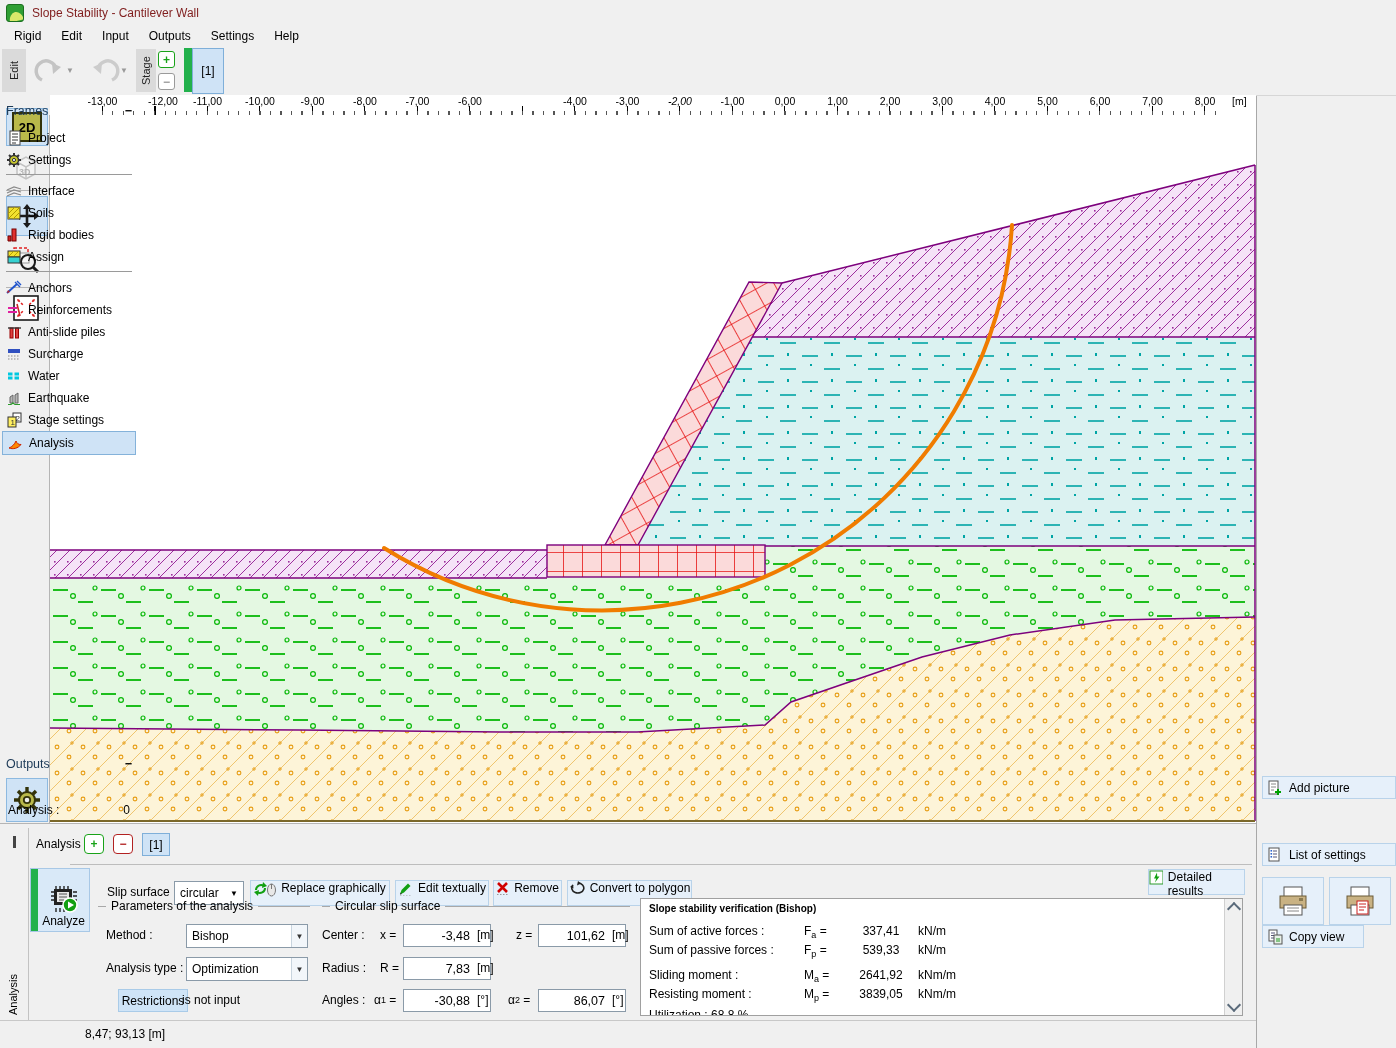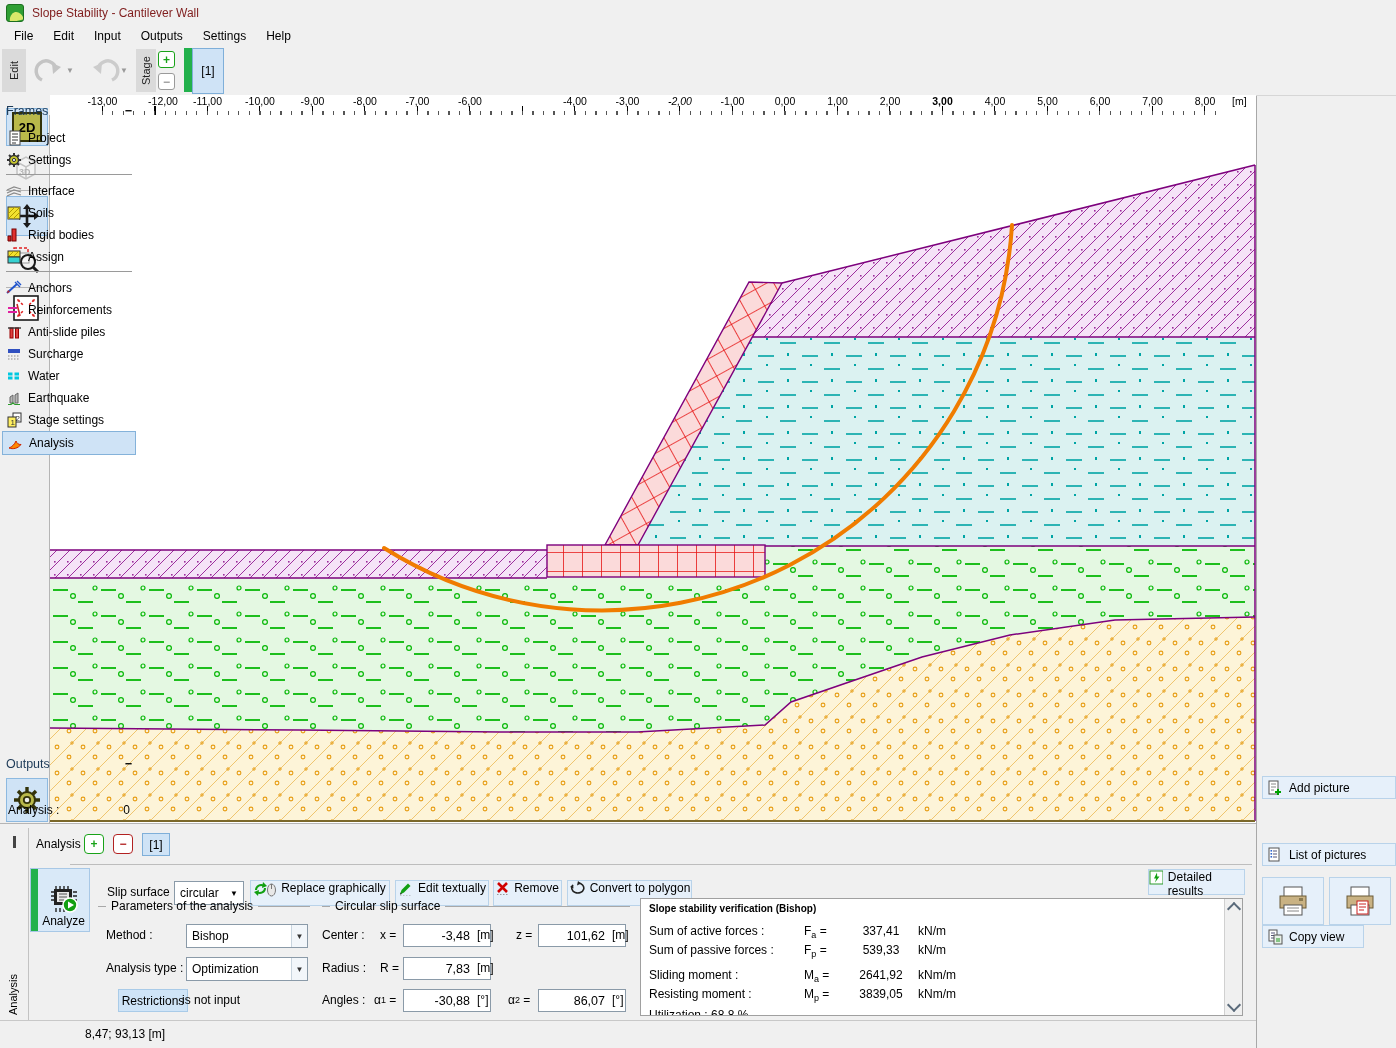--- a/index.html
+++ b/index.html
@@ -94,21 +94,21 @@
 </style>
 </head>
 <body>
 
 <div class="abs titlebar flex" style="padding-left:6px">
   <span class="appicon"></span>
   <span class="title-text">Slope Stability - Cantilever Wall</span>
 </div>
 
 <div class="abs menubar">
-  <span class="menu-item">File</span>
+  <span class="menu-item">Rigid</span>
   <span class="menu-item">Edit</span>
   <span class="menu-item">Input</span>
   <span class="menu-item">Outputs</span>
   <span class="menu-item">Settings</span>
   <span class="menu-item">Help</span>
 </div>
 
 <div class="abs toolbar"></div>
 <div class="abs vlabel tb-edit">Edit</div>
 <svg class="abs" style="left:32px;top:52px" width="34" height="38">
@@ -139,21 +139,21 @@
       <span class="rlab" style="left: 367.5px;">-7,00</span>
       <span class="rlab" style="left: 420px;">-6,00</span>
       <span class="rlab" style="left: 472.5px; margin-top: 38px;">-5,00</span>
       <span class="rlab" style="left: 525px;">-4,00</span>
       <span class="rlab" style="left: 577.5px;">-3,00</span>
       <span class="rlab" style="left: 630px; font-style: italic;">-2,00</span>
       <span class="rlab" style="left: 682.5px;">-1,00</span>
       <span class="rlab" style="left: 735px;">0,00</span>
       <span class="rlab" style="left: 787.5px;">1,00</span>
       <span class="rlab" style="left: 840px;">2,00</span>
-      <span class="rlab" style="left: 892.5px; font-weight: bold;">3,00</span>
+      <span class="rlab" style="left: 892.5px;">3,00</span>
       <span class="rlab" style="left: 945px;">4,00</span>
       <span class="rlab" style="left: 997.5px;">5,00</span>
       <span class="rlab" style="left: 1050px;">6,00</span>
       <span class="rlab" style="left: 1102.5px;">7,00</span>
       <span class="rlab" style="left: 1155px;">8,00</span>
     </div>
   <span class="runit">[m]</span>
 </div>
 
 <div class="abs left-col"></div>
@@ -393,21 +393,21 @@
   <span>0</span>
 </div>
 <div class="rbtn" style="left:1262px;top:843px">
   <svg class="fi">
       <rect x="2" y="1" width="10" height="13" fill="#fff" stroke="#555"></rect>
       <path d="M6 4h4M6 7h4M6 10h4" stroke="#557"></path>
       <rect x="3.5" y="3" width="1.6" height="1.6" fill="#36c"></rect>
       <rect x="3.5" y="6" width="1.6" height="1.6" fill="#36c"></rect>
       <rect x="3.5" y="9" width="1.6" height="1.6" fill="#36c"></rect>
     </svg>
-  <span>List of pictures</span>
+  <span>List of settings</span>
 </div>
 <div class="rp-sep" style="top:871px"></div>
 <div class="printer-btn" style="left:1262px;top:877px">
   <svg width="36" height="36">
       <rect x="9" y="4" width="18" height="10" fill="#fff" stroke="#555"></rect>
       <rect x="5" y="13" width="26" height="12" fill="#c9b283" stroke="#6b5a36"></rect>
       <rect x="9" y="22" width="18" height="10" fill="#fff" stroke="#555"></rect>
       <path d="M12 25h12M12 28h12" stroke="#888"></path>
       <rect x="24" y="15" width="4" height="3" fill="#8a7a50"></rect>
     </svg>

